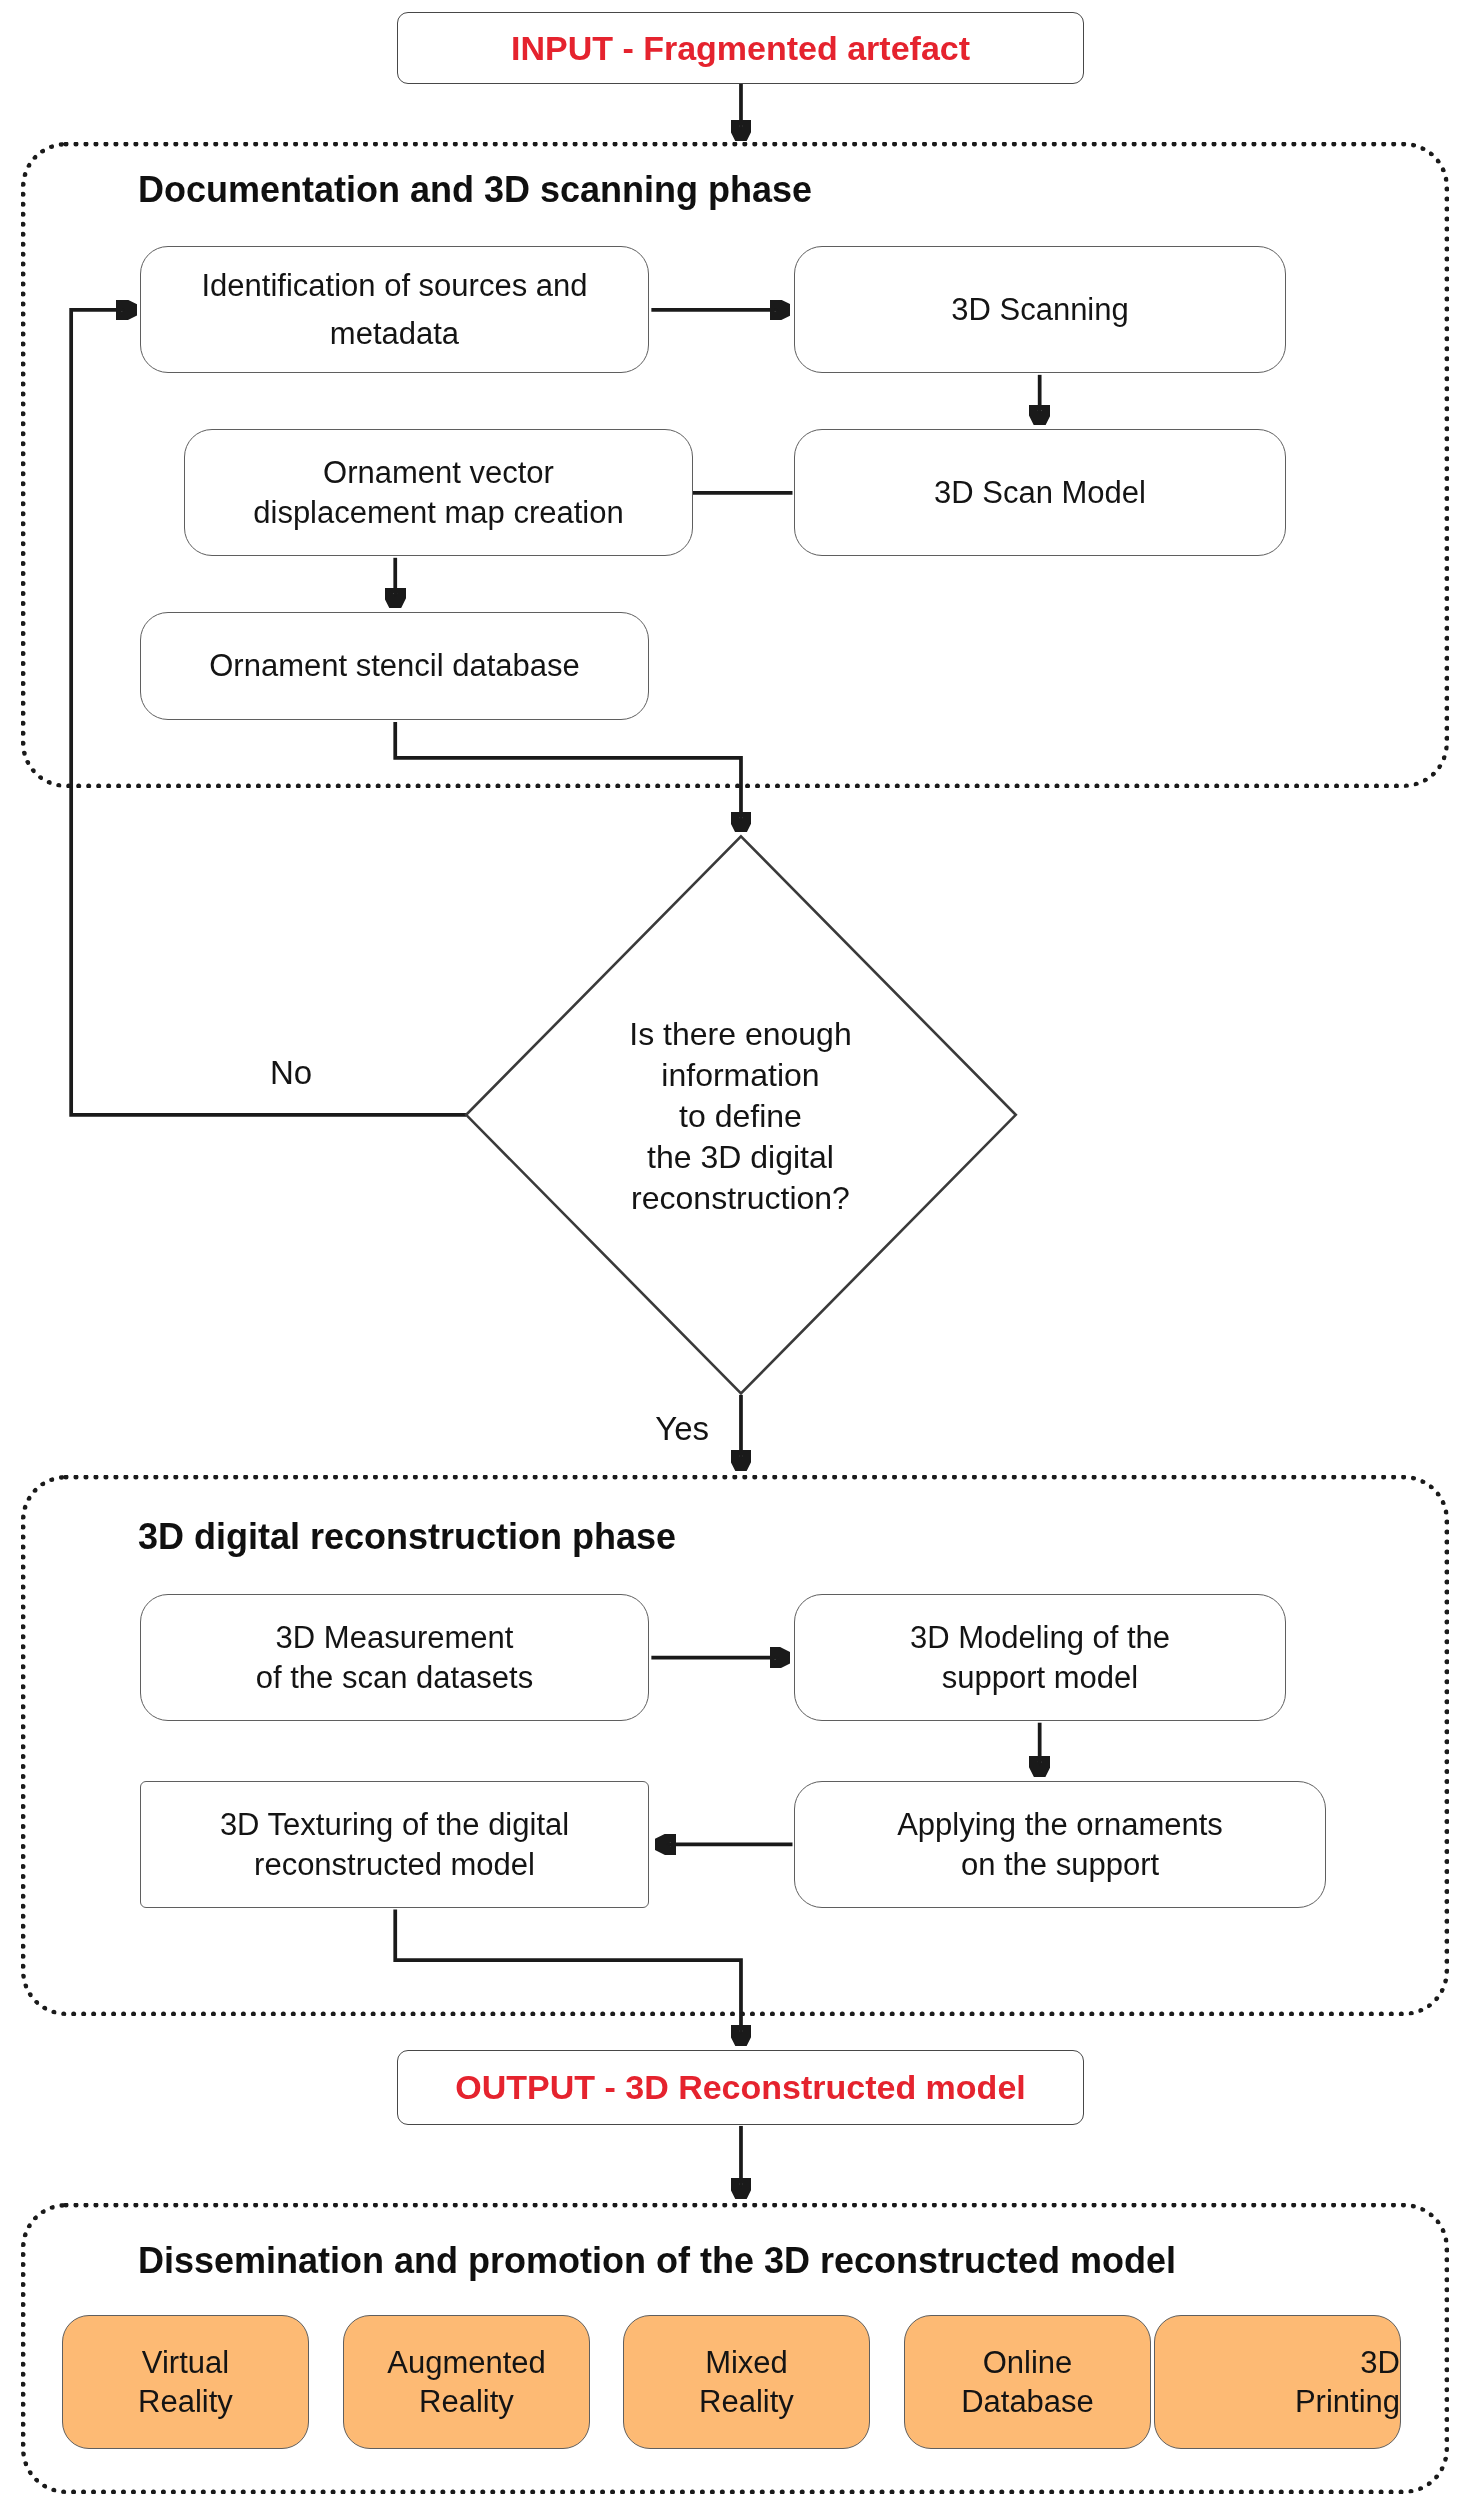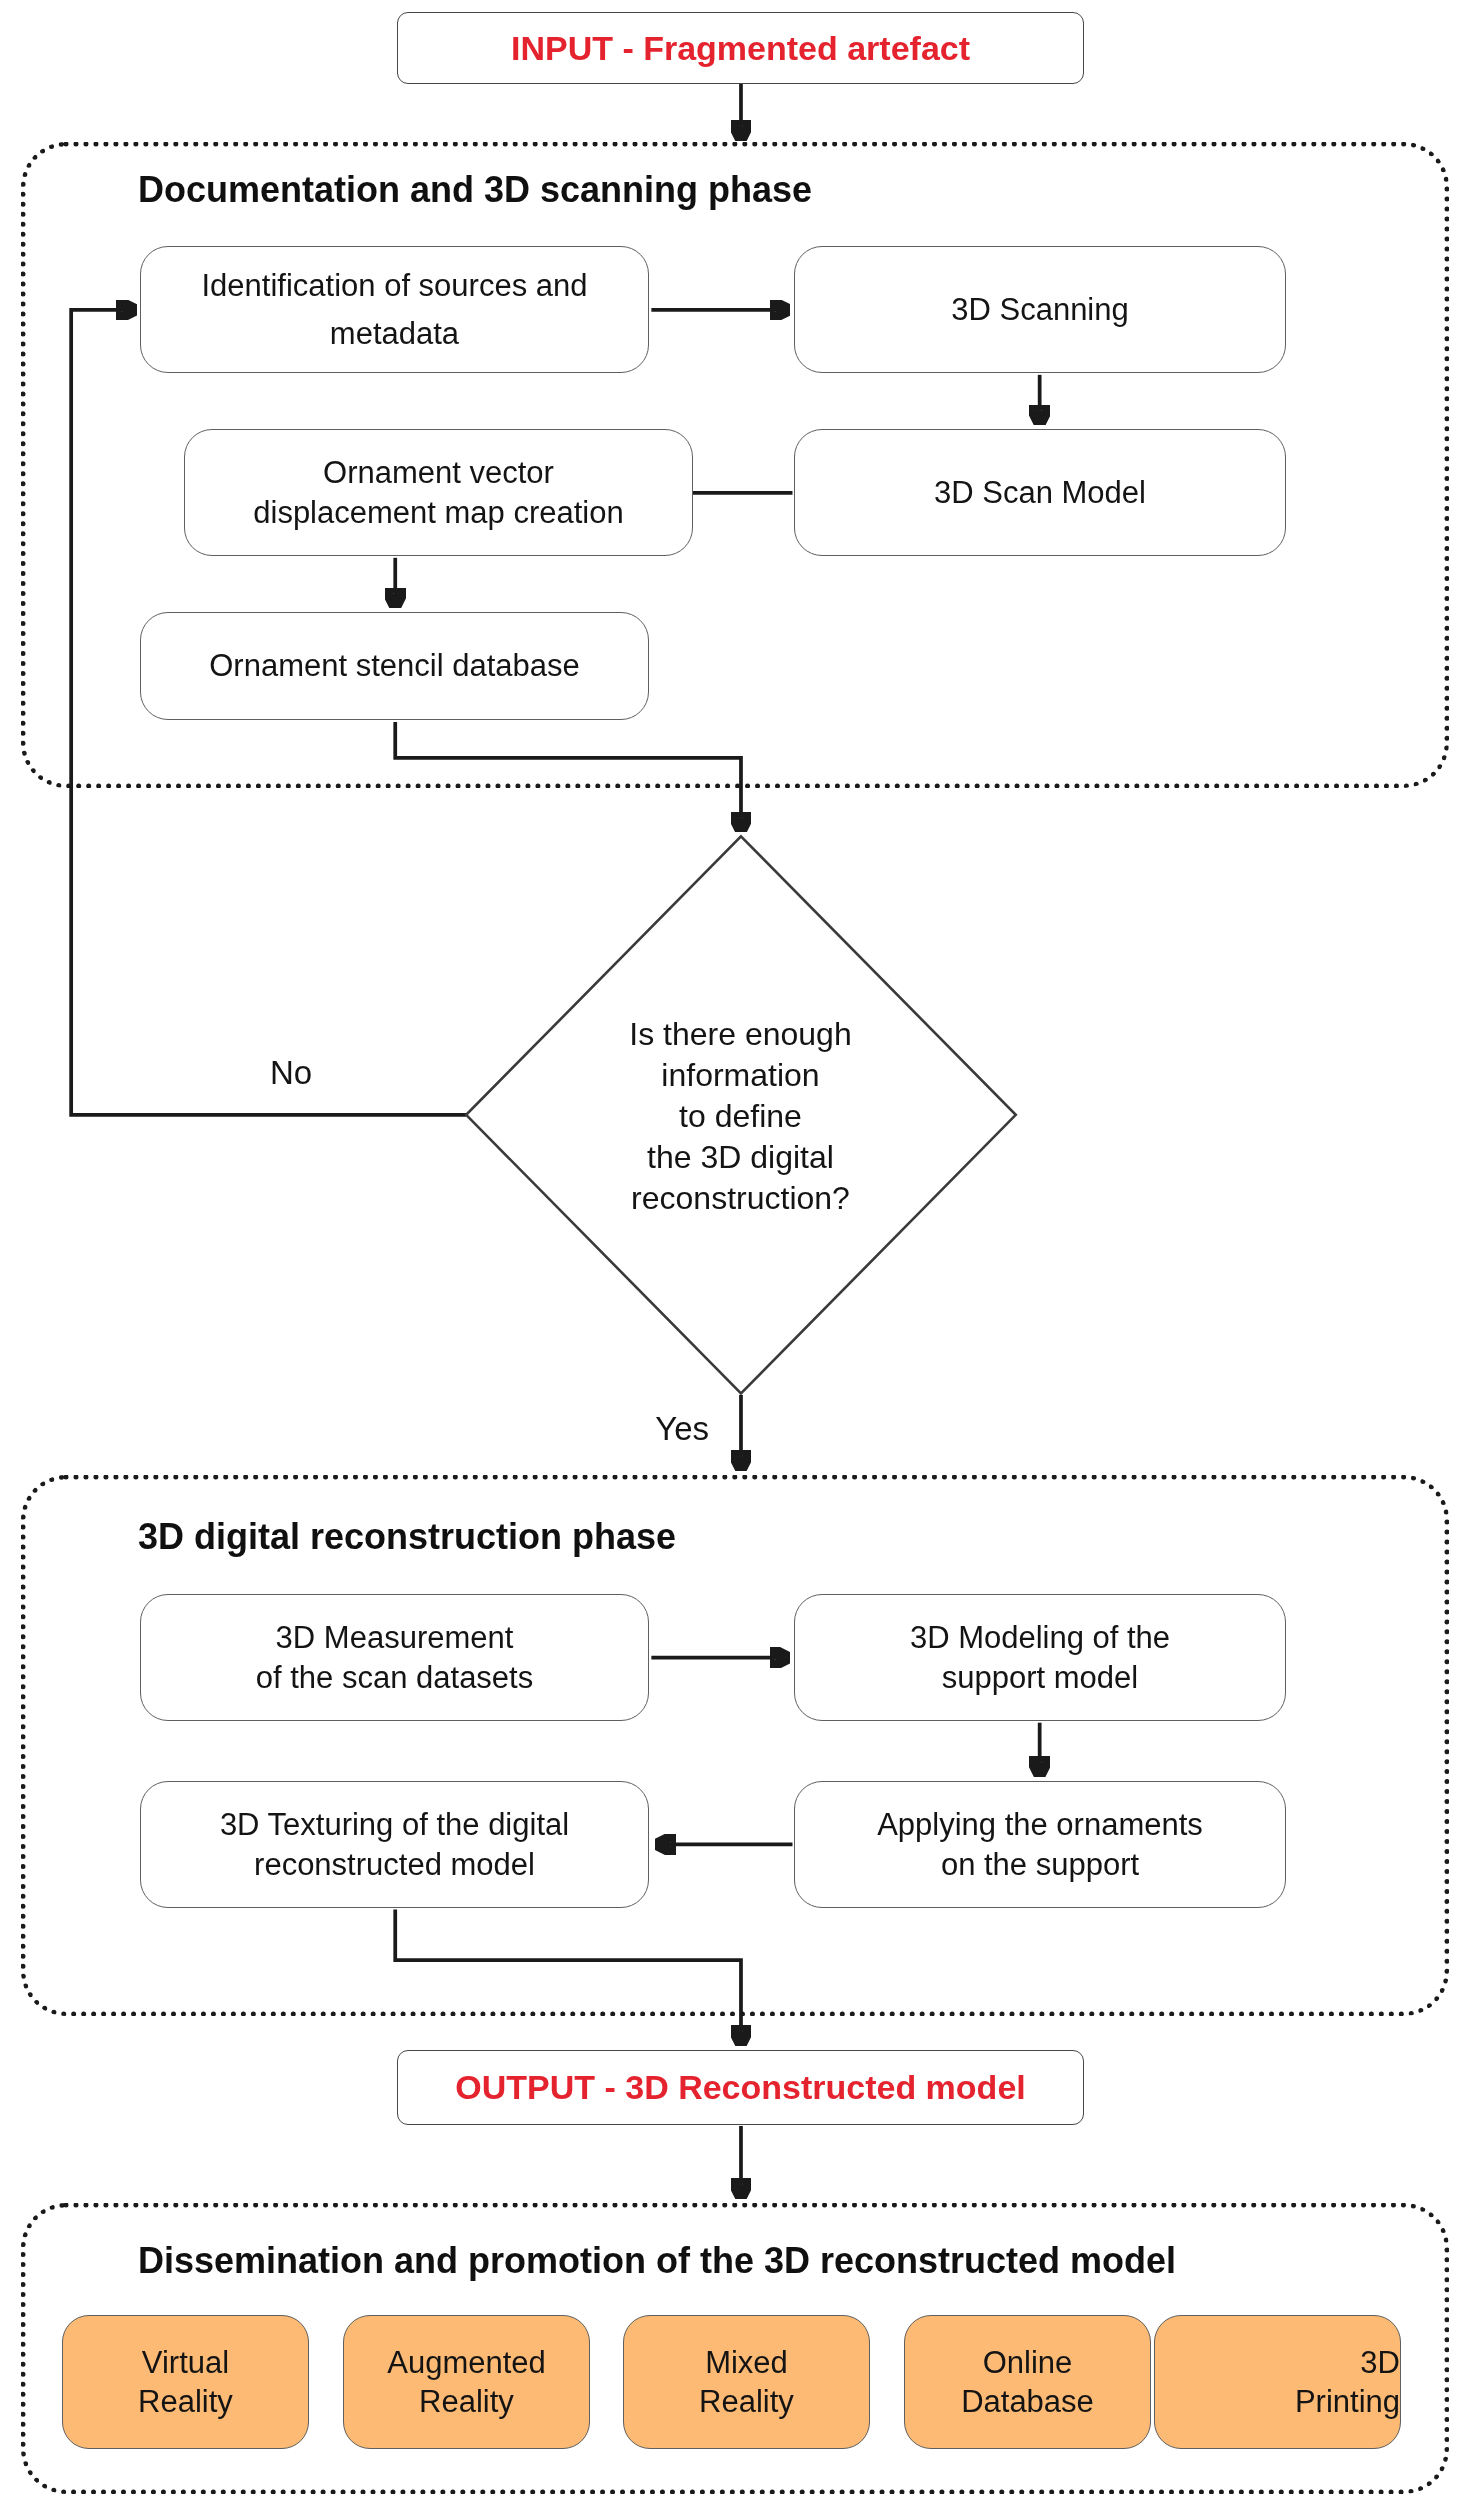--- a/index.html
+++ b/index.html
@@ -157,26 +157,26 @@
   <div class="pbox" style="left:140px;top:1594px;width:509px;height:127px;">
     <span>3D Measurement</span>
     <span>of the scan datasets</span>
   </div>
 
   <div class="pbox" style="left:794px;top:1594px;width:492px;height:127px;">
     <span>3D Modeling of the</span>
     <span>support model</span>
   </div>
 
-  <div class="pbox" style="left:140px;top:1781px;width:509px;height:127px;">
+  <div class="pbox" style="left:140px;top:1781px;width:509px;height:127px;border-radius:6px;">
     <span>3D Texturing of the digital</span>
     <span>reconstructed model</span>
   </div>
 
-  <div class="pbox" style="left:794px;top:1781px;width:492px;height:127px;">
+  <div class="pbox" style="left:794px;top:1781px;width:532px;height:127px;">
     <span>Applying the ornaments</span>
     <span>on the support</span>
   </div>
 
   <div class="io-box" style="left:397px;top:2050px;width:687px;height:75px;">
     <span>OUTPUT - 3D Reconstructed model</span>
   </div>
 
   <div class="phase-title" style="left:138px;top:2240px;">Dissemination and promotion of the 3D reconstructed model</div>
 

